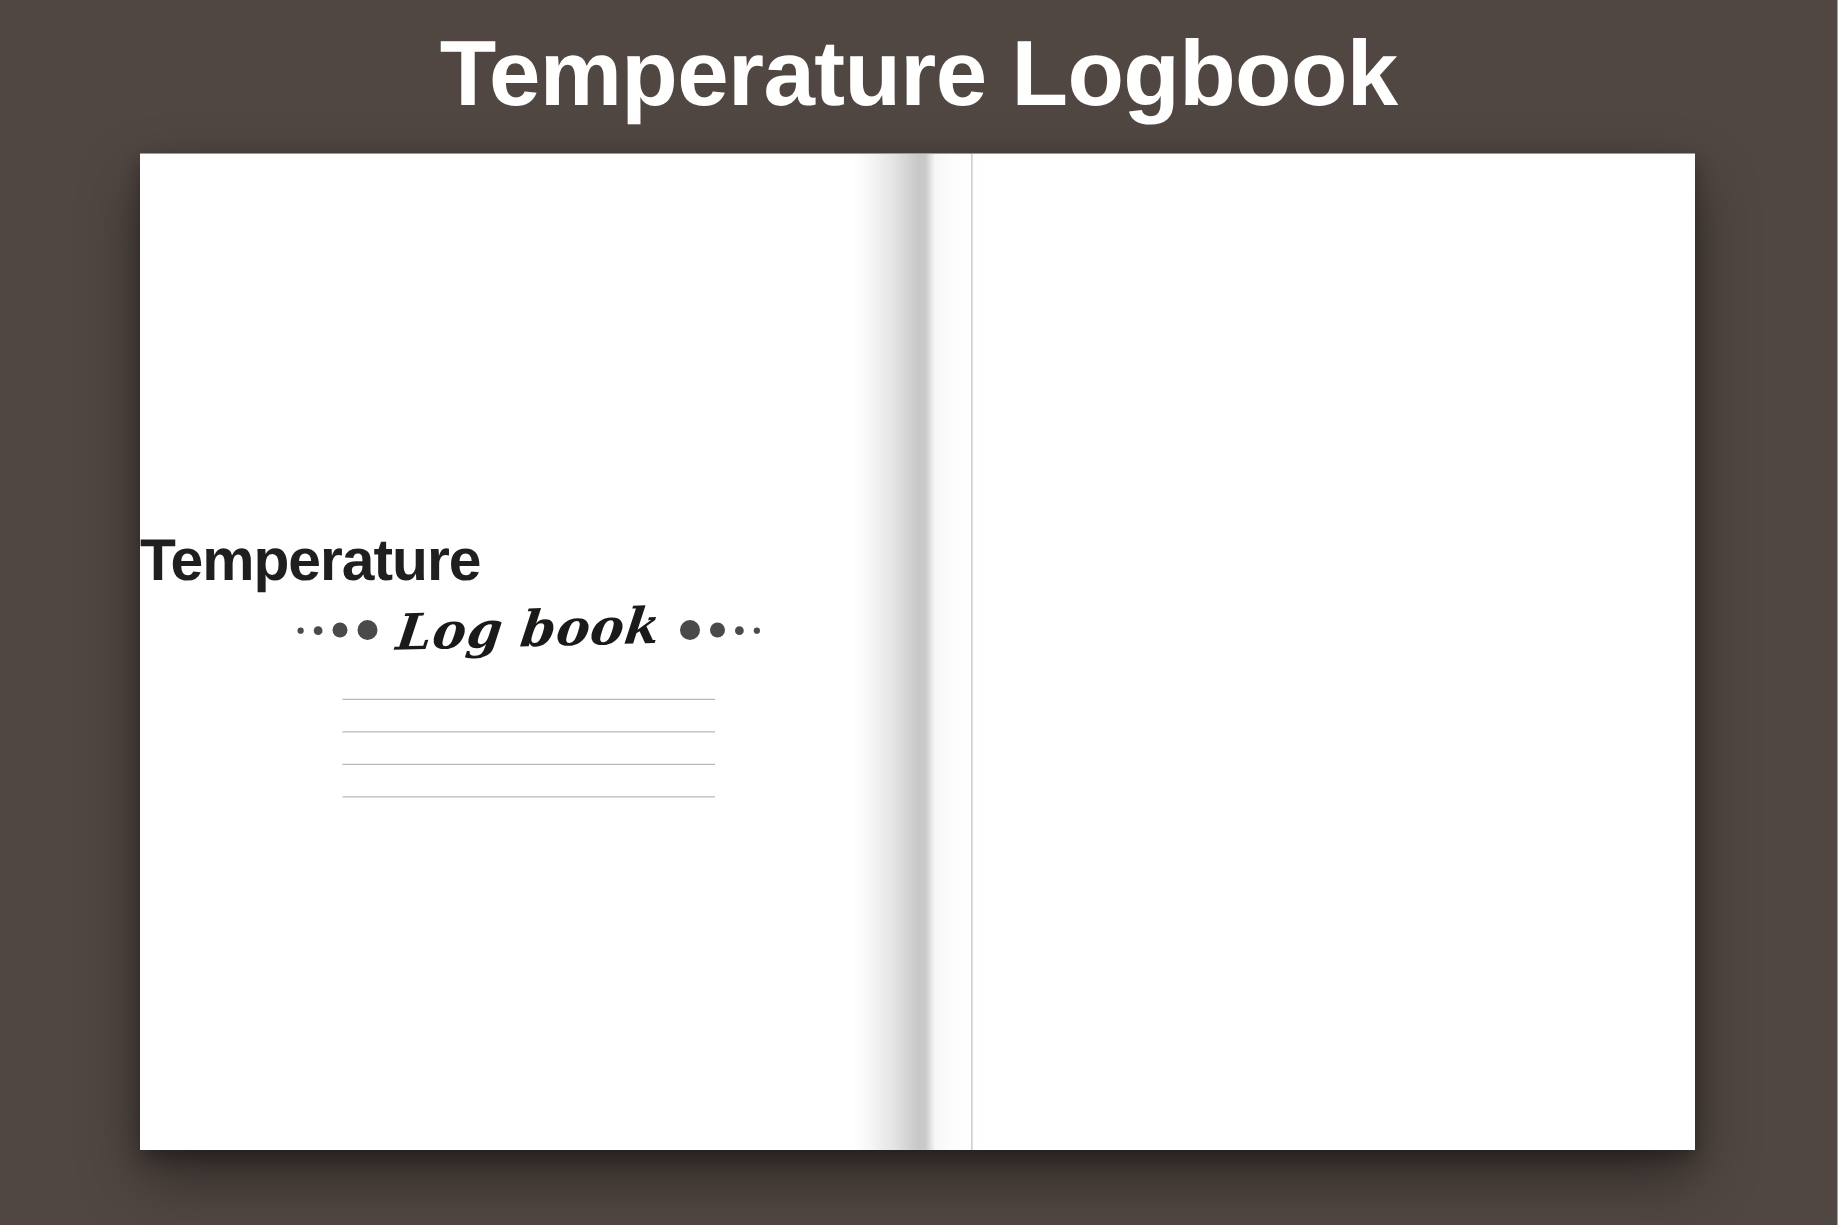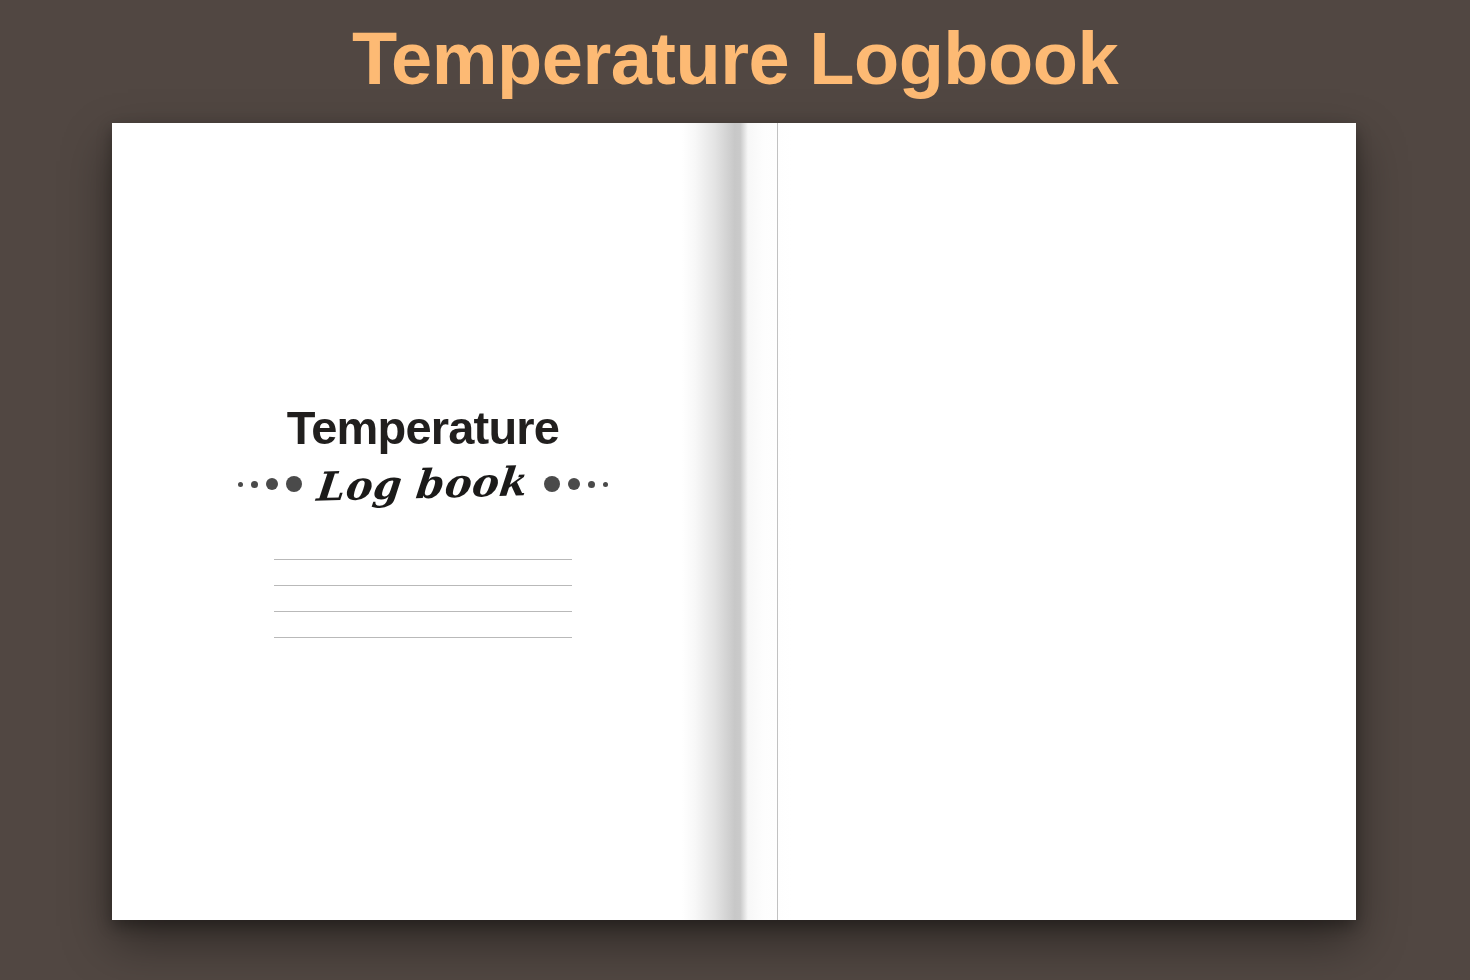--- a/index.html
+++ b/index.html
@@ -20,21 +20,21 @@
   .banner {
     position: absolute;
     top: 0; left: 0;
     width: 1470px;
     height: 118px;
     display: flex;
     align-items: center;
     justify-content: center;
   }
   .banner-title {
-    color: #fdba74;
+    color: #ffffff;
     font-size: 74px;
     font-weight: bold;
     letter-spacing: -0.5px;
     line-height: 1;
     font-family: "Liberation Sans", sans-serif;
   }
 
   
   .book-shadow {
     position: absolute;
@@ -89,23 +89,22 @@
     top: 0;
     width: 1px;
     height: 797px;
     background: rgba(120,120,120,0.45);
   }
 
   
   .cover-block {
     position: absolute;
     left: 0;
-    top: 280px;
+    top: 300px;
     width: 622px;
-    text-align: center;
   }
   .cover-title {
     font-size: 47px;
     font-weight: bold;
     color: #211f1e;
     letter-spacing: -0.8px;
     line-height: 1.05;
   }
   .cover-script-row {
     margin-top: 6px;

